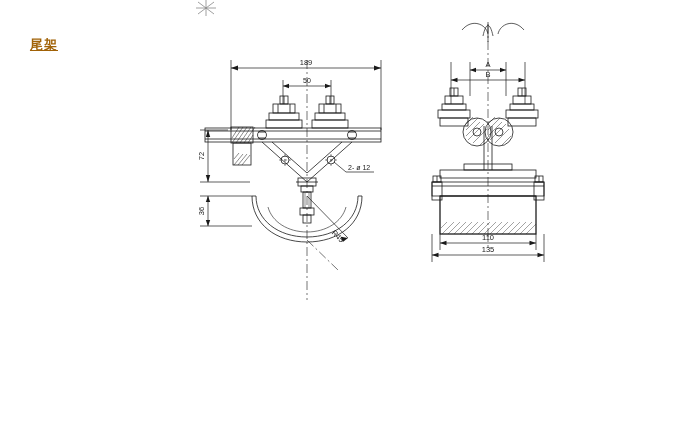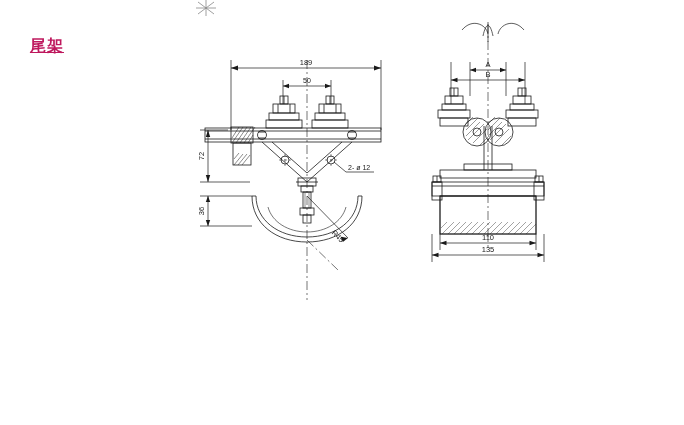--- a/index.html
+++ b/index.html
@@ -17,23 +17,23 @@
   #stage {
     position: absolute;
     left: 0; top: 0;
     width: 684px;
     height: 425px;
   }
   .title {
     position: absolute;
     left: 30px;
     top: 36px;
-    font-size: 16px;
+    font-size: 13px;
     font-weight: bold;
-    color: #be185d;
+    color: #a16207;
     letter-spacing: 1px;
     text-decoration: underline;
   }
   svg {
     position: absolute;
     left: 0;
     top: 0;
     display: block;
   }
   text {

